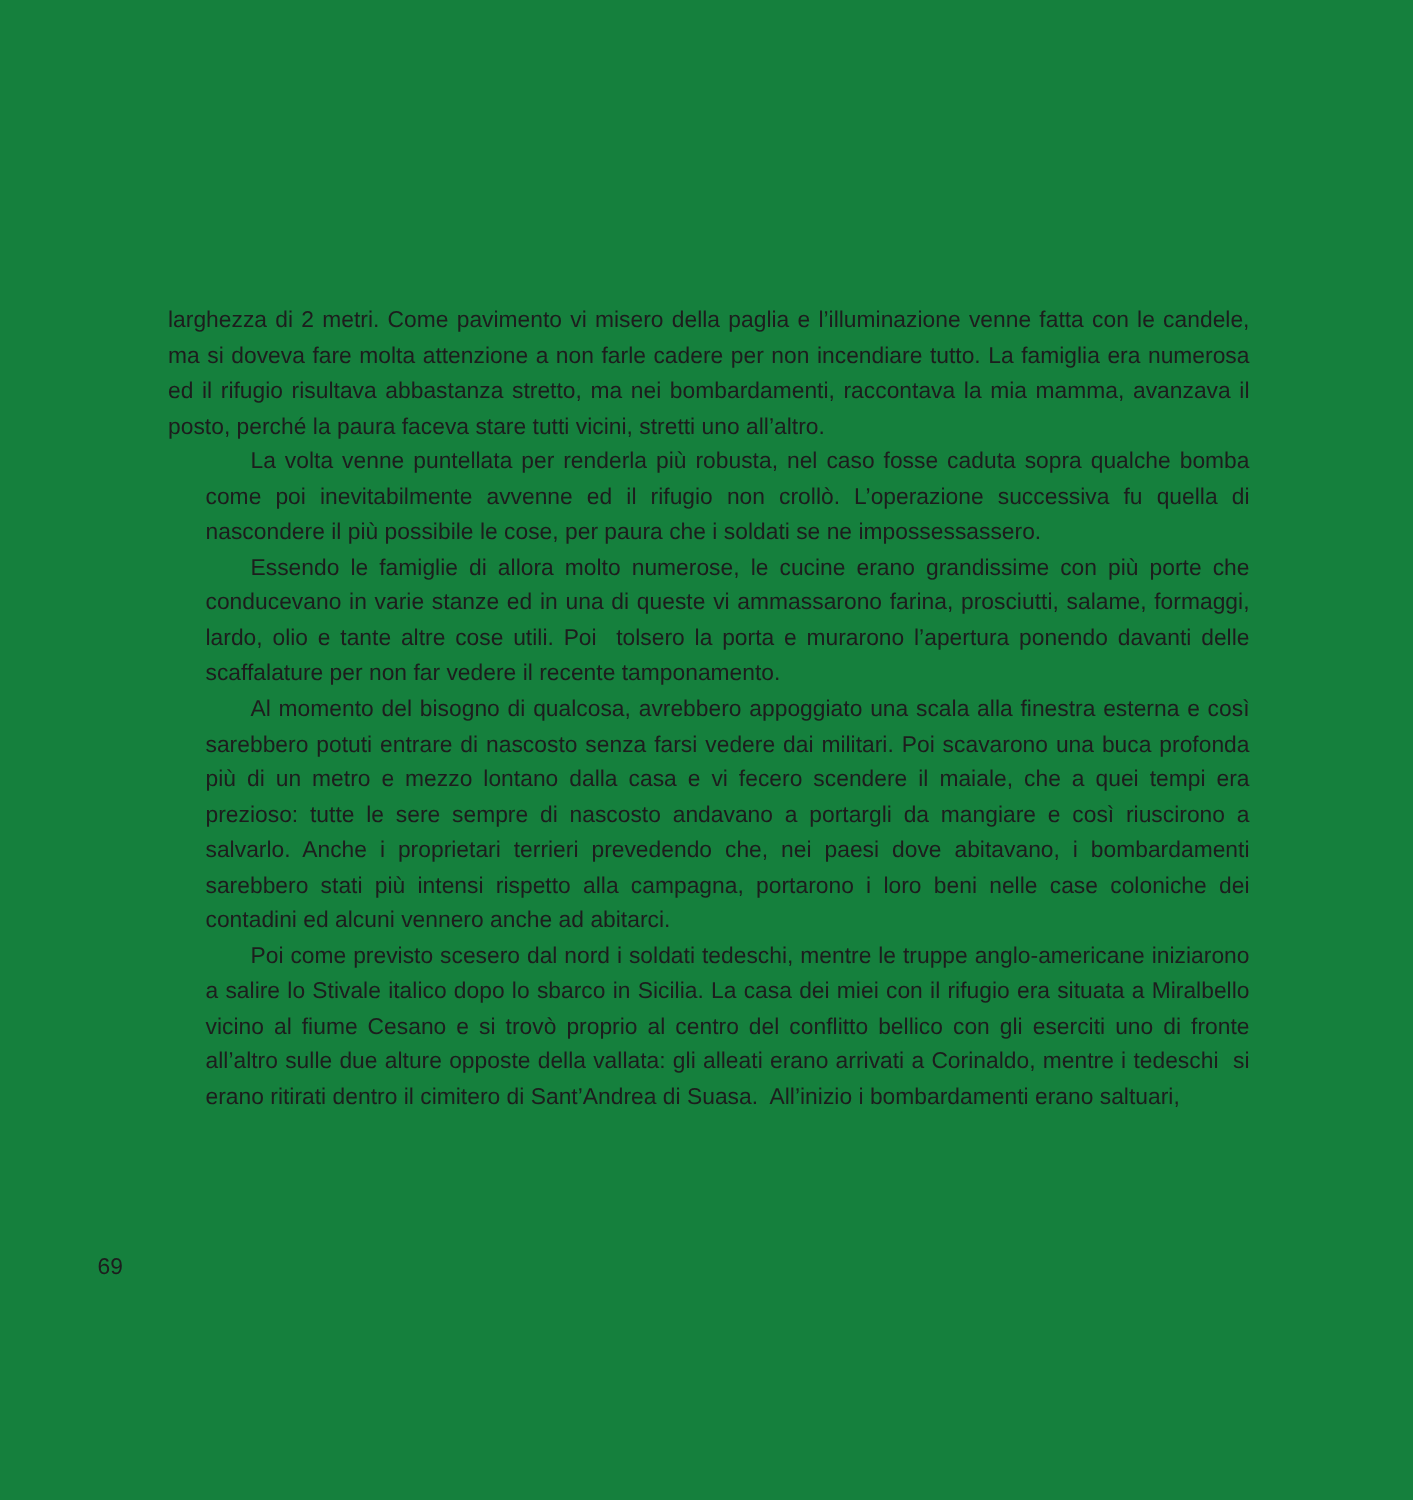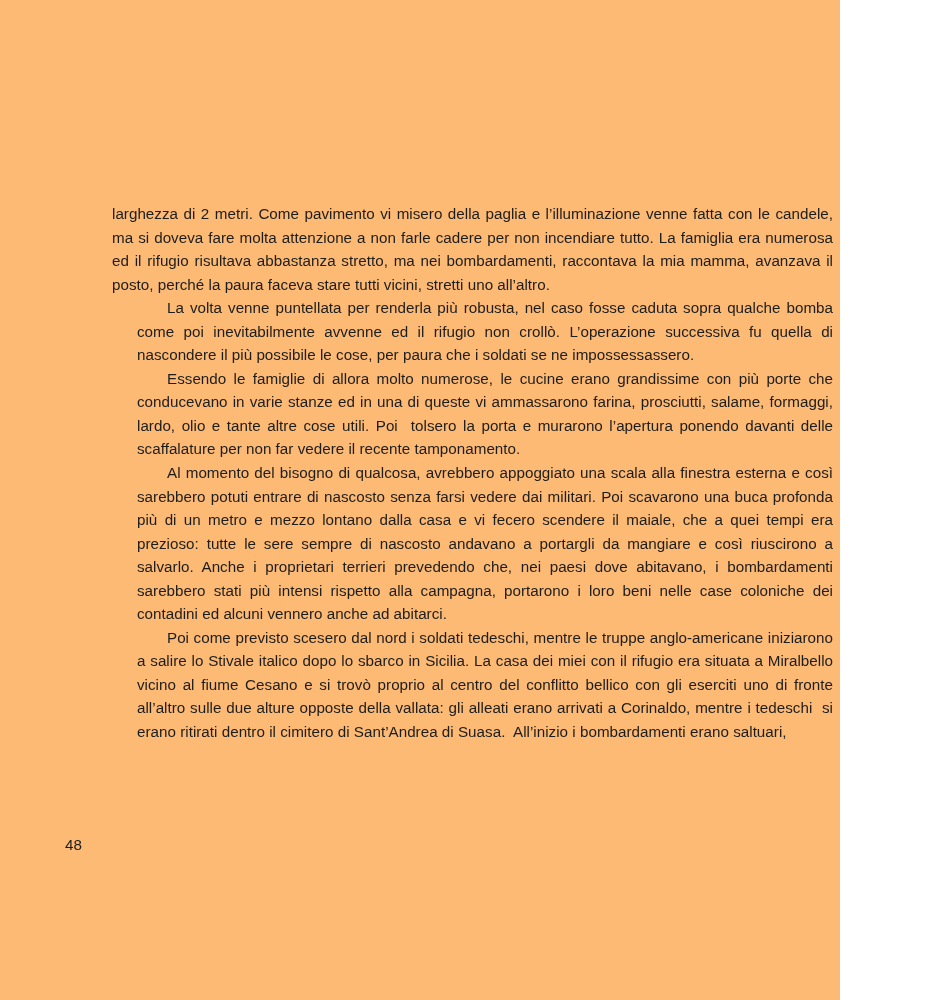--- a/index.html
+++ b/index.html
@@ -4,23 +4,23 @@
 <title>Scanned Book Page</title>
 <style>
   html, body {
     margin: 0;
     padding: 0;
     background: #ffffff;
   }
 
   .page {
     position: relative;
-    width: 840px;
+    width: 942px;
     height: 1000px;
-    background: #fdba74;
+    background: #15803d;
     overflow: hidden;
     font-family: "Liberation Sans", sans-serif;
     -webkit-font-smoothing: antialiased;
   }
 
   
   .text-column {
     position: absolute;
     left: 112px;
     top: 202px;
@@ -85,15 +85,15 @@
     <p class="para indented">La volta venne puntellata per renderla più robusta, nel caso fosse caduta sopra qualche bomba come poi inevitabilmente avvenne ed il rifugio non crollò. L’operazione successiva fu quella di nascondere il più possibile le cose, per paura che i soldati se ne impossessassero.</p>
 
     <p class="para indented">Essendo le famiglie di allora molto numerose, le cucine erano grandissime con più porte che conducevano in varie stanze ed in una di queste vi ammassarono farina, prosciutti, salame, formaggi, lardo, olio e tante altre cose utili. Poi  tolsero la porta e murarono l’apertura ponendo davanti delle scaffalature per non far vedere il recente tamponamento.</p>
 
     <p class="para indented">Al momento del bisogno di qualcosa, avrebbero appoggiato una scala alla finestra esterna e così sarebbero potuti entrare di nascosto senza farsi vedere dai militari. Poi scavarono una buca profonda più di un metro e mezzo lontano dalla casa e vi fecero scendere il maiale, che a quei tempi era prezioso: tutte le sere sempre di nascosto andavano a portargli da mangiare e così riuscirono a salvarlo. Anche i proprietari terrieri prevedendo che, nei paesi dove abitavano, i bombardamenti sarebbero stati più intensi rispetto alla campagna, portarono i loro beni nelle case coloniche dei contadini ed alcuni vennero anche ad abitarci.</p>
 
     <p class="para indented">Poi come previsto scesero dal nord i soldati tedeschi, mentre le truppe anglo-americane iniziarono a salire lo Stivale italico dopo lo sbarco in Sicilia. La casa dei miei con il rifugio era situata a Miralbello vicino al fiume Cesano e si trovò proprio al centro del conflitto bellico con gli eserciti uno di fronte all’altro sulle due alture opposte della vallata: gli alleati erano arrivati a Corinaldo, mentre i tedeschi  si erano ritirati dentro il cimitero di Sant’Andrea di Suasa.  All’inizio i bombardamenti erano saltuari,</p>
 
   </div>
 
-  <div class="page-number">48</div>
+  <div class="page-number">69</div>
 
 </div>
 
 </body></html>

